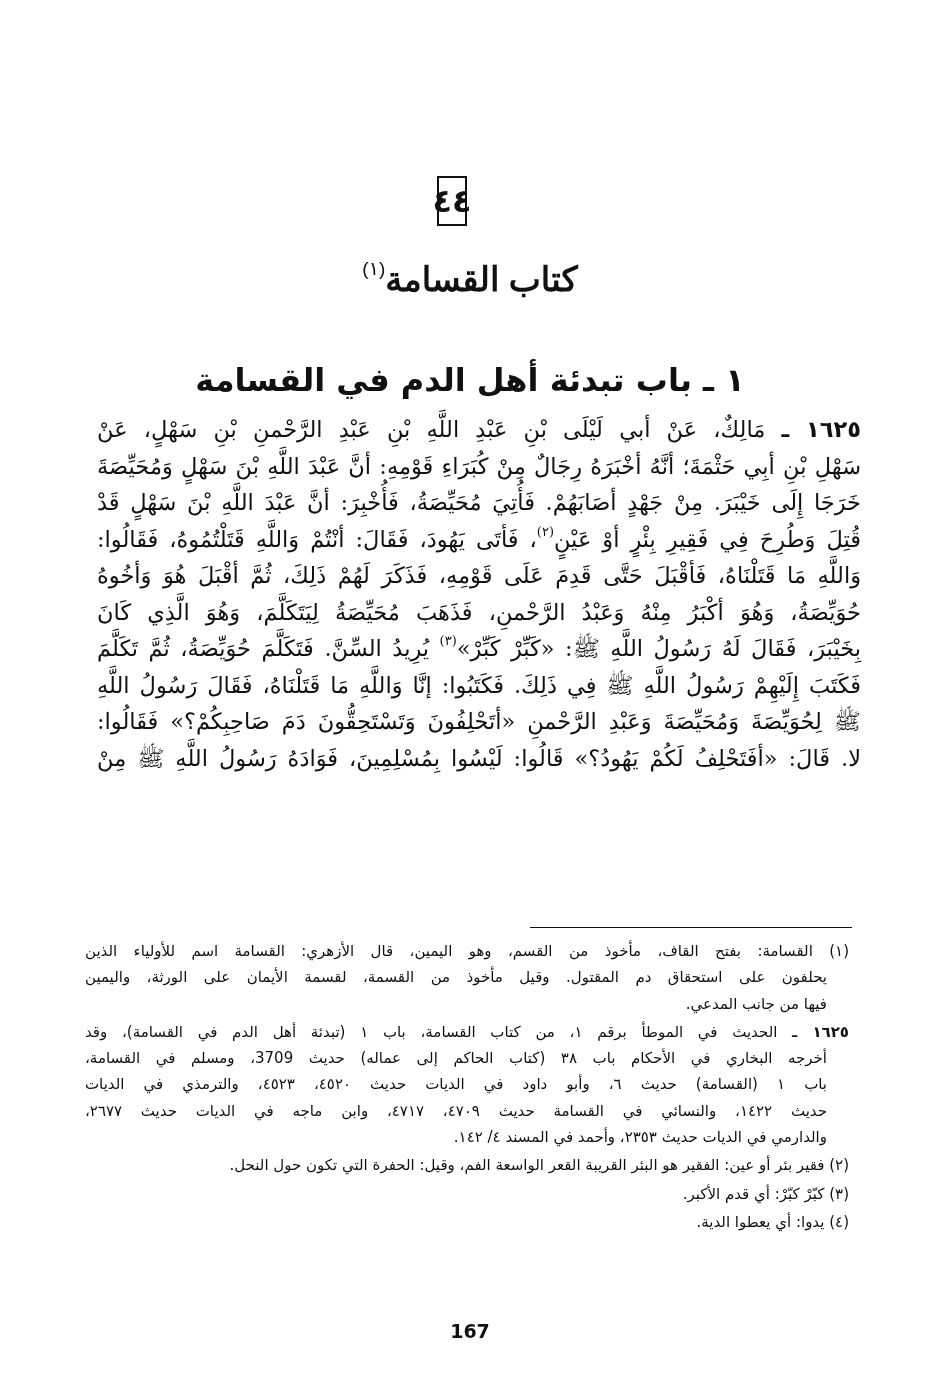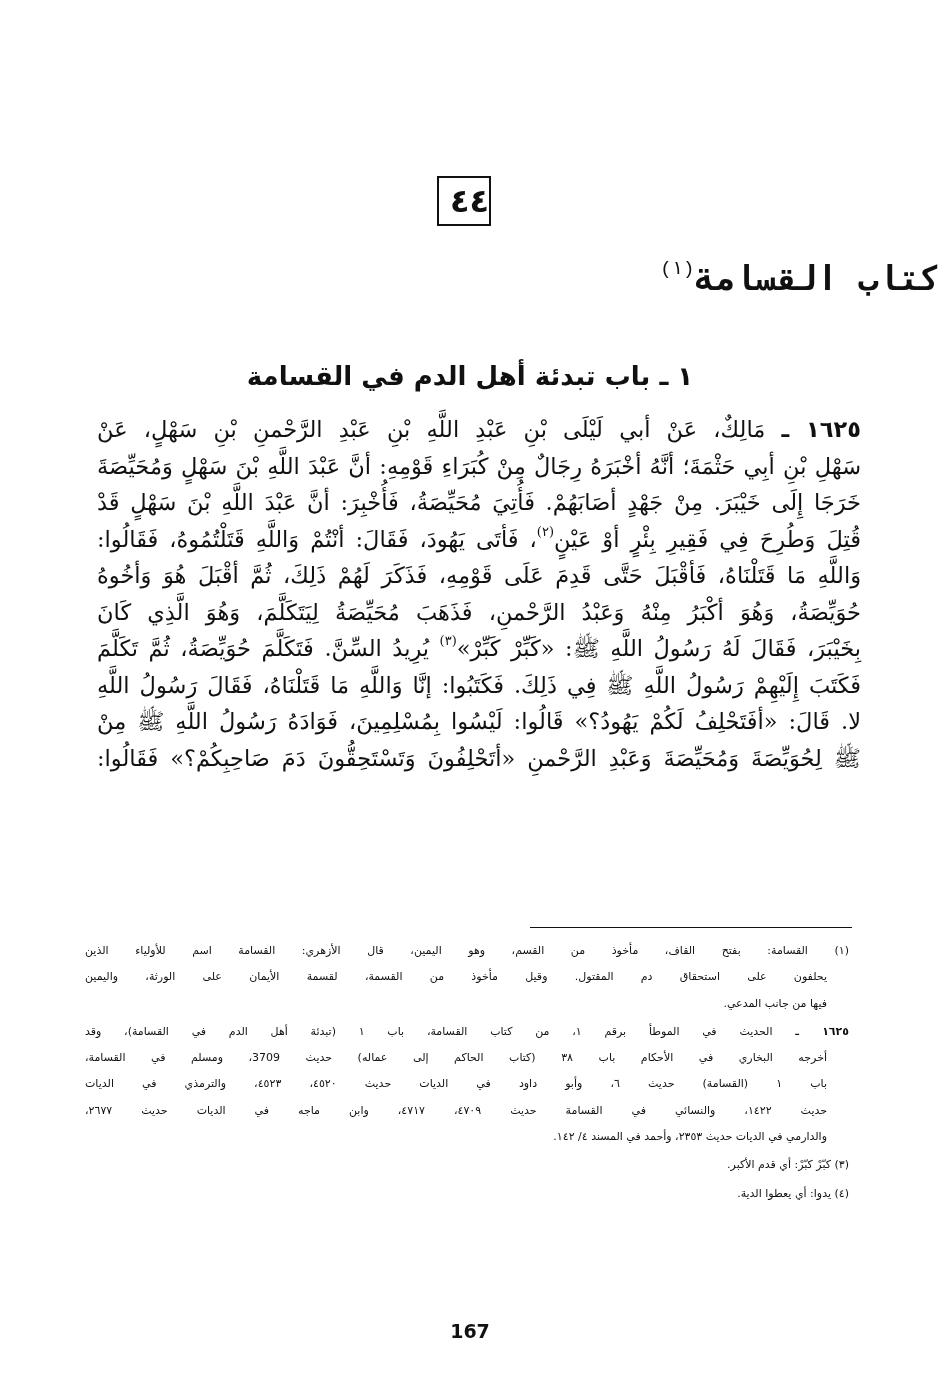--- a/index.html
+++ b/index.html
@@ -18,53 +18,55 @@
     .page {
       position: absolute;
       left: 0; top: 0;
       width: 940px; height: 1393px;
       direction: rtl;
     }
     .chapter-box {
       position: absolute;
       left: 437px;
       top: 176px;
-      width: 54px;
+      width: 30px;
       height: 50px;
       border: 2.5px solid #111;
       display: flex;
       align-items: center;
+      justify-content: center;
       font-family: "DejaVu Sans", sans-serif;
       font-weight: bold;
       font-size: 32px;
       line-height: 1;
       box-sizing: border-box;
     }
     .book-title {
       position: absolute;
       left: 0; right: 0;
       top: 258px;
-      font-family: Liberation Mono, monospace;
+      text-align: center;
+      font-family: Liberation Sans, sans-serif;
       font-weight: bold;
       font-size: 34px;
       line-height: 1.2;
     }
     .book-title sup {
       font-size: 19px;
       font-weight: normal;
       vertical-align: 16px;
     }
     .bab-title {
       position: absolute;
       left: 0; right: 0;
       top: 360px;
       text-align: center;
       font-family: "DejaVu Sans", sans-serif;
       font-weight: bold;
-      font-size: 26px;
+      font-size: 32px;
       line-height: 1.3;
     }
     .hadith {
       position: absolute;
       left: 85px;
       width: 764px;
       top: 411px;
       font-family: "DejaVu Serif", serif;
       font-size: 22.5px;
       line-height: 36.5px;
@@ -94,21 +96,21 @@
       top: 927px;
       height: 0;
       border-top: 1.5px solid #111;
     }
     .footnotes {
       position: absolute;
       left: 85px;
       width: 764px;
       top: 938px;
       font-family: "DejaVu Sans", sans-serif;
-      font-size: 11px;
+      font-size: 15px;
       line-height: 26.3px;
     }
     .fn {
       display: block;
       margin-bottom: 2px;
     }
     .fn-line {
       display: block;
       white-space: nowrap;
     }
@@ -149,40 +151,43 @@
 
   <div class="hadith">
     <span class="hadith-line"><span class="hadith-num">١٦٢٥ ـ</span> <span>مَالِكٌ، عَنْ أبي لَيْلَى بْنِ عَبْدِ اللَّهِ بْنِ عَبْدِ الرَّحْمنِ بْنِ سَهْلٍ، عَنْ</span></span>
     <span class="hadith-line">سَهْلِ بْنِ أبِي حَثْمَةَ؛ أنَّهُ أخْبَرَهُ رِجَالٌ مِنْ كُبَرَاءِ قَوْمِهِ: أنَّ عَبْدَ اللَّهِ بْنَ سَهْلٍ وَمُحَيِّصَةَ</span>
     <span class="hadith-line">خَرَجَا إِلَى خَيْبَرَ. مِنْ جَهْدٍ أصَابَهُمْ. فَأُتِيَ مُحَيِّصَةُ، فَأُخْبِرَ: أنَّ عَبْدَ اللَّهِ بْنَ سَهْلٍ قَدْ</span>
     <span class="hadith-line"><span>قُتِلَ وَطُرِحَ فِي فَقِيرِ بِئْرٍ أوْ عَيْنٍ</span><sup class="fn-ref">(٢)</sup><span>، فَأتَى يَهُودَ، فَقَالَ: أنْتُمْ وَاللَّهِ قَتَلْتُمُوهُ، فَقَالُوا:</span></span>
     <span class="hadith-line">وَاللَّهِ مَا قَتَلْنَاهُ، فَأقْبَلَ حَتَّى قَدِمَ عَلَى قَوْمِهِ، فَذَكَرَ لَهُمْ ذَلِكَ، ثُمَّ أقْبَلَ هُوَ وَأخُوهُ</span>
     <span class="hadith-line">حُوَيِّصَةُ، وَهُوَ أكْبَرُ مِنْهُ وَعَبْدُ الرَّحْمنِ، فَذَهَبَ مُحَيِّصَةُ لِيَتَكَلَّمَ، وَهُوَ الَّذِي كَانَ</span>
     <span class="hadith-line"><span>بِخَيْبَرَ، فَقَالَ لَهُ رَسُولُ اللَّهِ ﷺ: «كَبِّرْ كَبِّرْ»</span><sup class="fn-ref">(٣)</sup><span> يُرِيدُ السِّنَّ. فَتَكَلَّمَ حُوَيِّصَةُ، ثُمَّ تَكَلَّمَ</span></span>
     <span class="hadith-line">فَكَتَبَ إِلَيْهِمْ رَسُولُ اللَّهِ ﷺ فِي ذَلِكَ. فَكَتَبُوا: إنَّا وَاللَّهِ مَا قَتَلْنَاهُ، فَقَالَ رَسُولُ اللَّهِ</span>
+    <span class="hadith-line">ﷺ لِحُوَيِّصَةَ وَمُحَيِّصَةَ وَعَبْدِ الرَّحْمنِ «أتَحْلِفُونَ وَتَسْتَحِقُّونَ دَمَ صَاحِبِكُمْ؟» فَقَالُوا:</span>
     <span class="hadith-line">لا. قَالَ: «أفَتَحْلِفُ لَكُمْ يَهُودُ؟» قَالُوا: لَيْسُوا بِمُسْلِمِينَ، فَوَادَهُ رَسُولُ اللَّهِ ﷺ مِنْ</span>
-    <span class="hadith-line">ﷺ لِحُوَيِّصَةَ وَمُحَيِّصَةَ وَعَبْدِ الرَّحْمنِ «أتَحْلِفُونَ وَتَسْتَحِقُّونَ دَمَ صَاحِبِكُمْ؟» فَقَالُوا:</span>
   </div>
 
   <div class="separator"></div>
 
   <div class="footnotes">
     <div class="fn">
       <span class="fn-line just"><span>(١)</span> <span>القسامة: بفتح القاف، مأخوذ من القسم، وهو اليمين، قال الأزهري: القسامة اسم للأولياء الذين</span></span>
       <span class="fn-line just cont">يحلفون على استحقاق دم المقتول. وقيل مأخوذ من القسمة، لقسمة الأيمان على الورثة، واليمين</span>
       <span class="fn-line cont">فيها من جانب المدعي.</span>
     </div>
     <div class="fn">
       <span class="fn-line just"><span class="fn-num-bold">١٦٢٥ ـ</span> <span>الحديث في الموطأ برقم ١، من كتاب القسامة، باب ١ (تبدئة أهل الدم في القسامة)، وقد</span></span>
       <span class="fn-line just cont">أخرجه البخاري في الأحكام باب ٣٨ (كتاب الحاكم إلى عماله) حديث 3709، ومسلم في القسامة،</span>
       <span class="fn-line just cont">باب ١ (القسامة) حديث ٦، وأبو داود في الديات حديث ٤٥٢٠، ٤٥٢٣، والترمذي في الديات</span>
       <span class="fn-line just cont">حديث ١٤٢٢، والنسائي في القسامة حديث ٤٧٠٩، ٤٧١٧، وابن ماجه في الديات حديث ٢٦٧٧،</span>
       <span class="fn-line cont">والدارمي في الديات حديث ٢٣٥٣، وأحمد في المسند ٤/ ١٤٢.</span>
     </div>
     <div class="fn">
+      <span class="fn-line"><span>(٢)</span> <span>فقير بئر أو عين: الفقير هو البئر القريبة القعر الواسعة الفم، وقيل: الحفرة التي تكون حول النحل.</span></span>
+    </div>
+    <div class="fn">
       <span class="fn-line"><span>(٣)</span> <span>كبّرْ كبّرْ: أي قدم الأكبر.</span></span>
     </div>
     <div class="fn">
       <span class="fn-line"><span>(٤)</span> <span>يدوا: أي يعطوا الدية.</span></span>
     </div>
   </div>
 
   <div class="page-number">167</div>
 
 </div>

